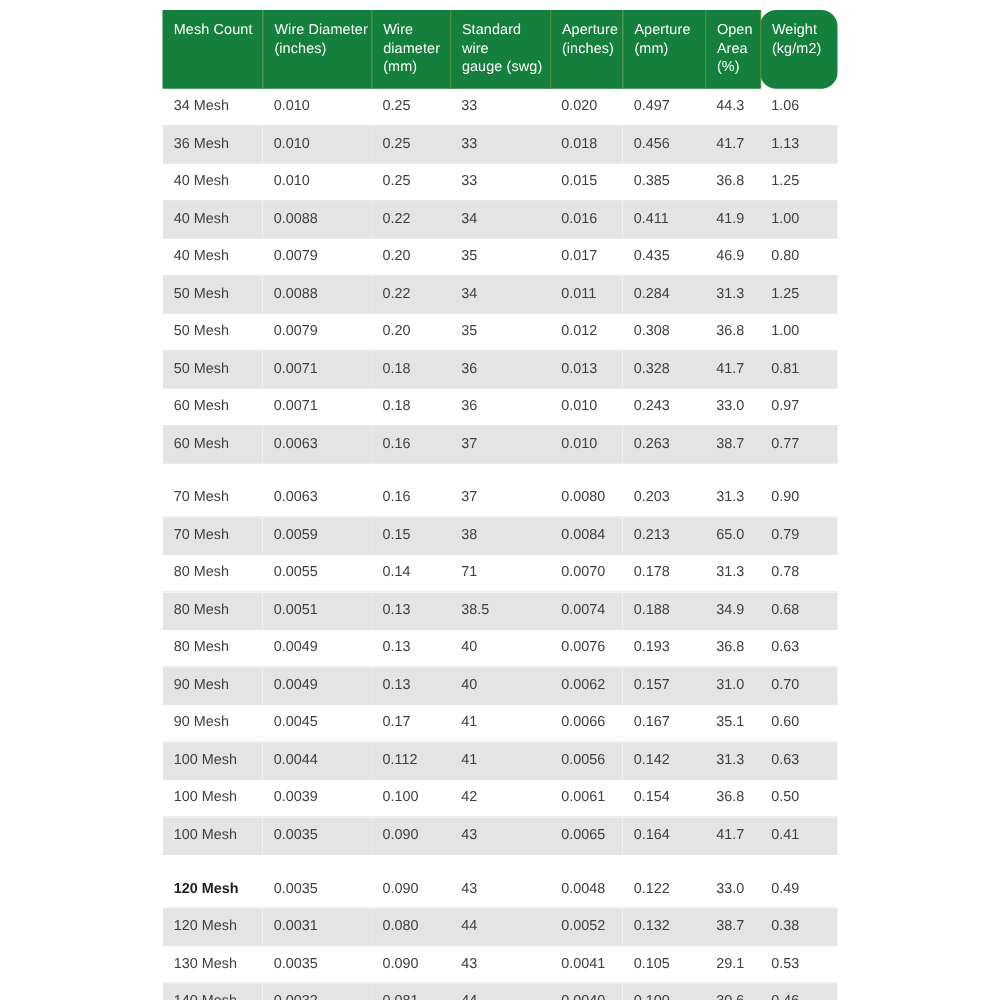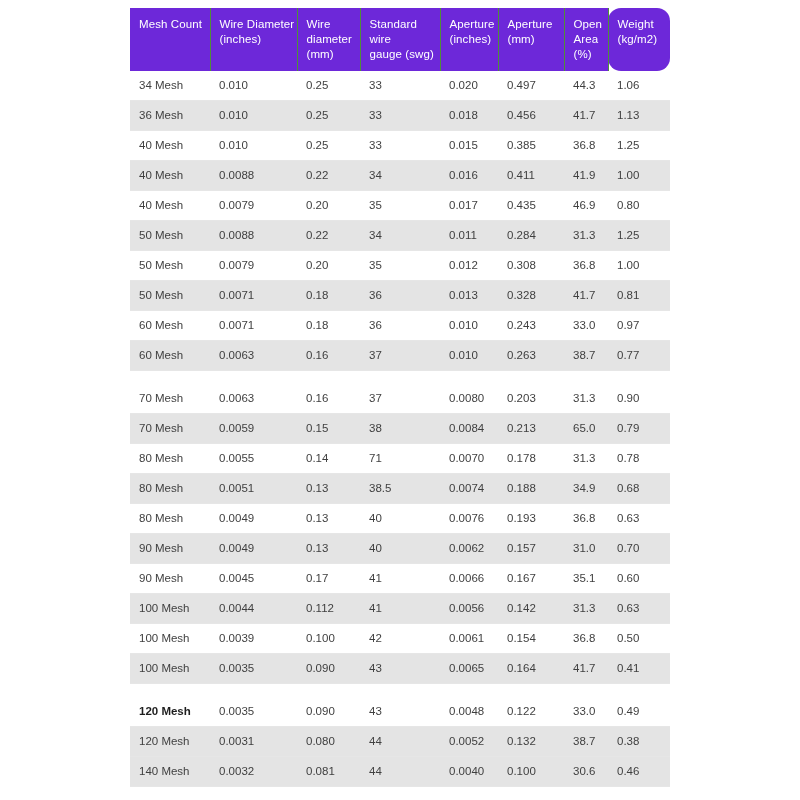--- a/index.html
+++ b/index.html
@@ -21,21 +21,21 @@
 
   table.mesh-table {
     width: 540px;
     border-collapse: collapse;
     table-layout: fixed;
     font-size: 11.5px;
   }
 
   
   thead tr.header-row th {
-    background: #6d28d9;
+    background: #15803d;
     color: #ffffff;
     font-weight: normal;
     text-align: left;
     vertical-align: top;
     padding: 9px 0 9px 9px;
     height: 44px;
     line-height: 15px;
     border-right: 1px solid #4f8e3a;
     letter-spacing: 0.1px;
   }
@@ -358,20 +358,30 @@
         <tr class="alt">
           <td class="c0">120 Mesh</td>
           <td class="c1">0.0031</td>
           <td class="c2">0.080</td>
           <td class="c3">44</td>
           <td class="c4">0.0052</td>
           <td class="c5">0.132</td>
           <td class="c6">38.7</td>
           <td class="c7">0.38</td>
         </tr>
+        <tr class="plain">
+          <td class="c0">130 Mesh</td>
+          <td class="c1">0.0035</td>
+          <td class="c2">0.090</td>
+          <td class="c3">43</td>
+          <td class="c4">0.0041</td>
+          <td class="c5">0.105</td>
+          <td class="c6">29.1</td>
+          <td class="c7">0.53</td>
+        </tr>
         <tr class="alt">
           <td class="c0">140 Mesh</td>
           <td class="c1">0.0032</td>
           <td class="c2">0.081</td>
           <td class="c3">44</td>
           <td class="c4">0.0040</td>
           <td class="c5">0.100</td>
           <td class="c6">30.6</td>
           <td class="c7">0.46</td>
         </tr>

